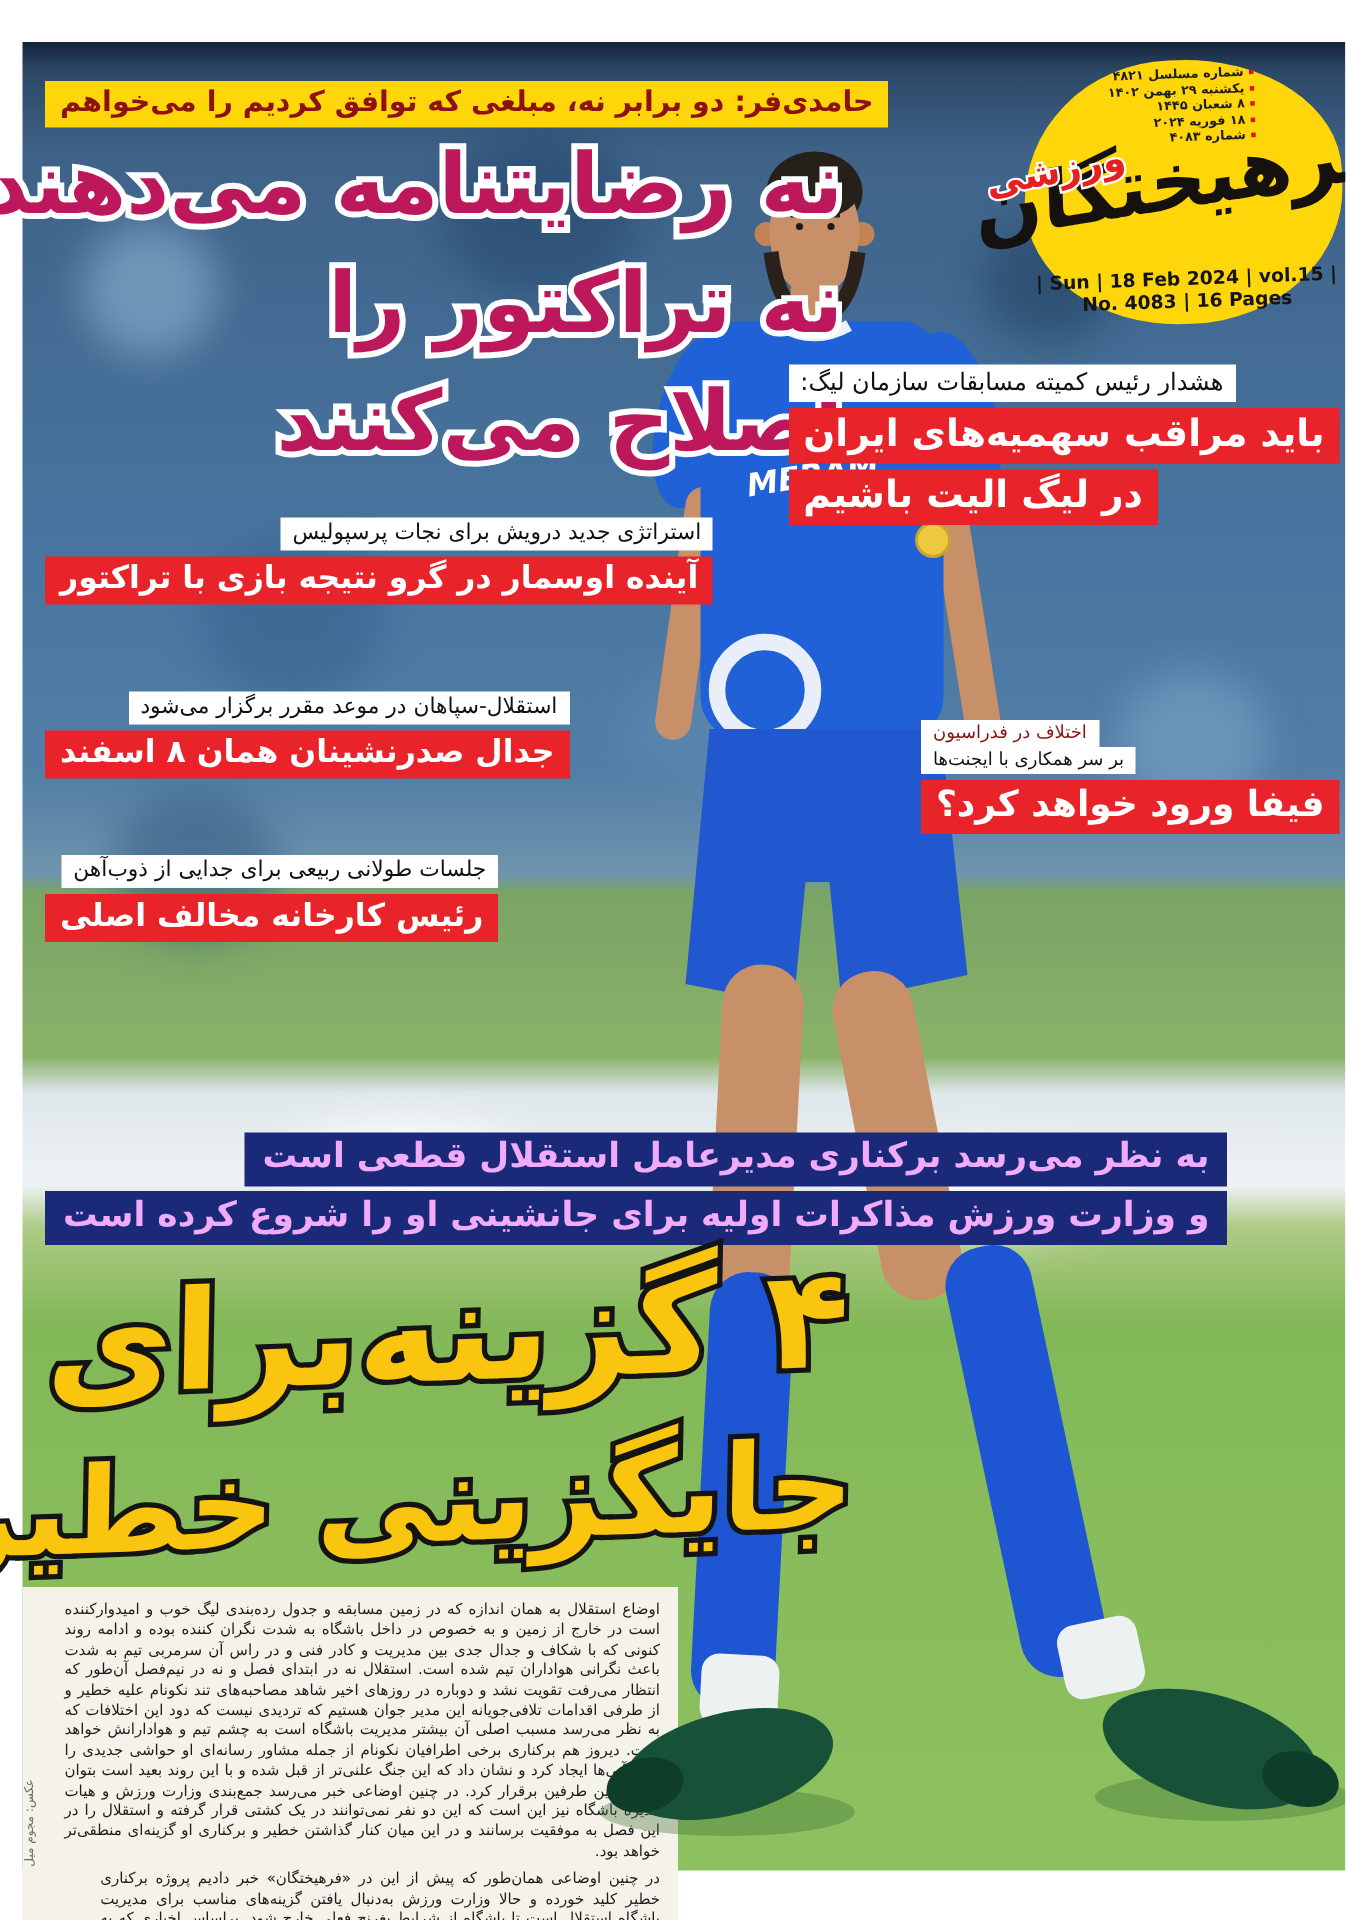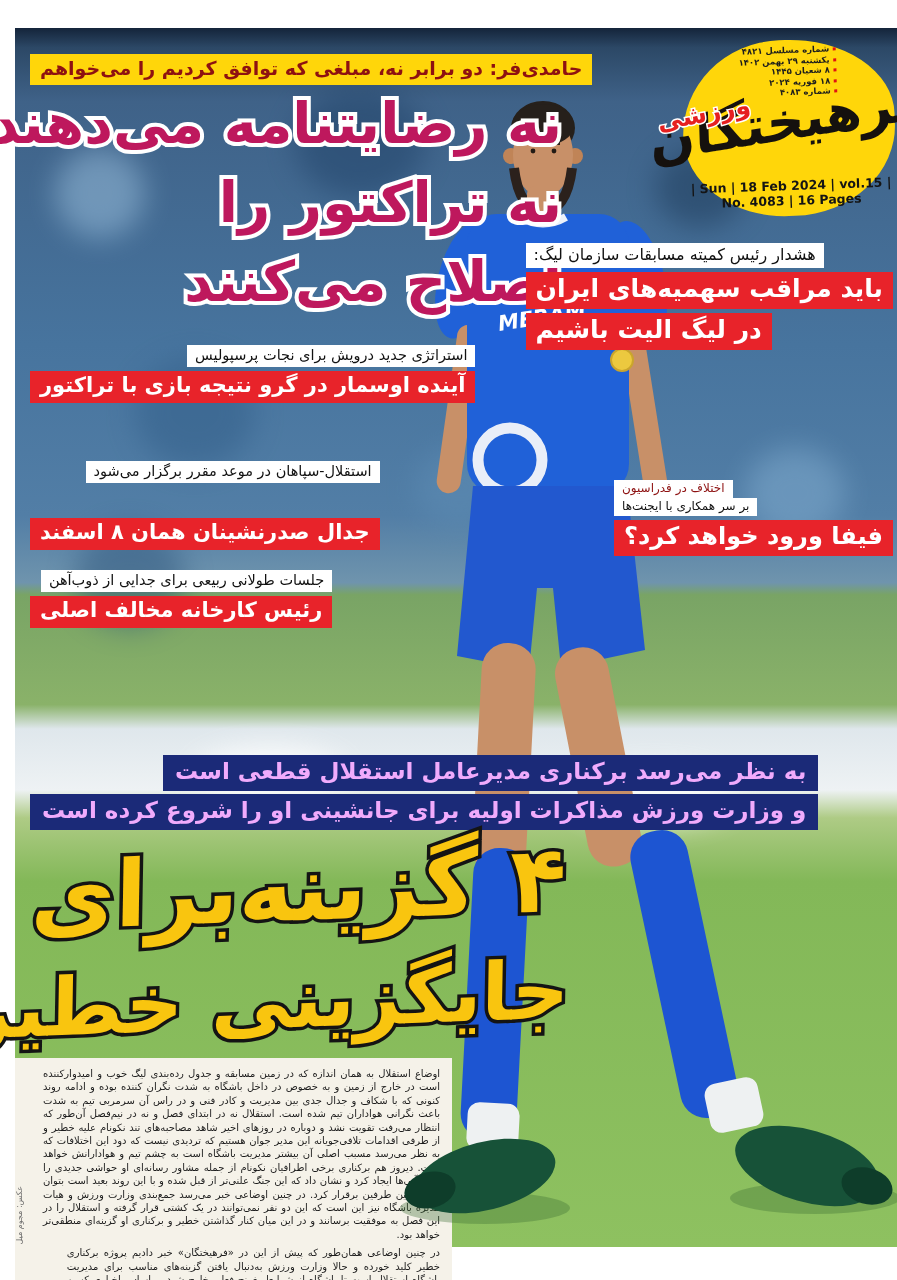--- a/index.html
+++ b/index.html
@@ -41,21 +41,21 @@
   .kicker.dark-red{color:#8e1111;}
   .redline{background:#e8232a;color:#ffffff;font-weight:bold;font-size:21px;
         padding:2px 10px 6px;margin-top:4px;white-space:nowrap;}
   #right-story-1{right:4px;top:243px;}
   #right-story-1 .kicker{font-size:16px;}
   #right-story-1 .redline{font-size:25px;}
   #right-story-2{right:4px;top:480px;}
   #right-story-2 .kicker{font-size:12px;padding:1px 8px 3px;}
   #right-story-2 .redline{font-size:24px;}
   #left-story-1{left:30px;top:345px;}
-  #left-story-2{left:30px;top:461px;gap:31px;}
+  #left-story-2{left:30px;top:461px;}
   #left-story-3{left:30px;top:570px;}
   #deck{left:30px;top:755px;direction:rtl;}
   #deck div{display:table;background:#1b2a78;color:#f0abfc;font-weight:bold;font-size:23px;
         padding:3px 12px 7px;margin-bottom:3px;white-space:nowrap;}
   #main-headline{left:25px;top:830px;width:545px;text-align:center;direction:rtl;
         transform:skewX(-3deg) rotate(-2deg);}
   #main-headline .l1{font-size:92px;line-height:118px;}
   #main-headline .l2{font-size:80px;line-height:104px;}
   #main-headline div{font-weight:bold;color:#f9c50f;white-space:nowrap;
         -webkit-text-stroke:7px #141414;paint-order:stroke fill;}

